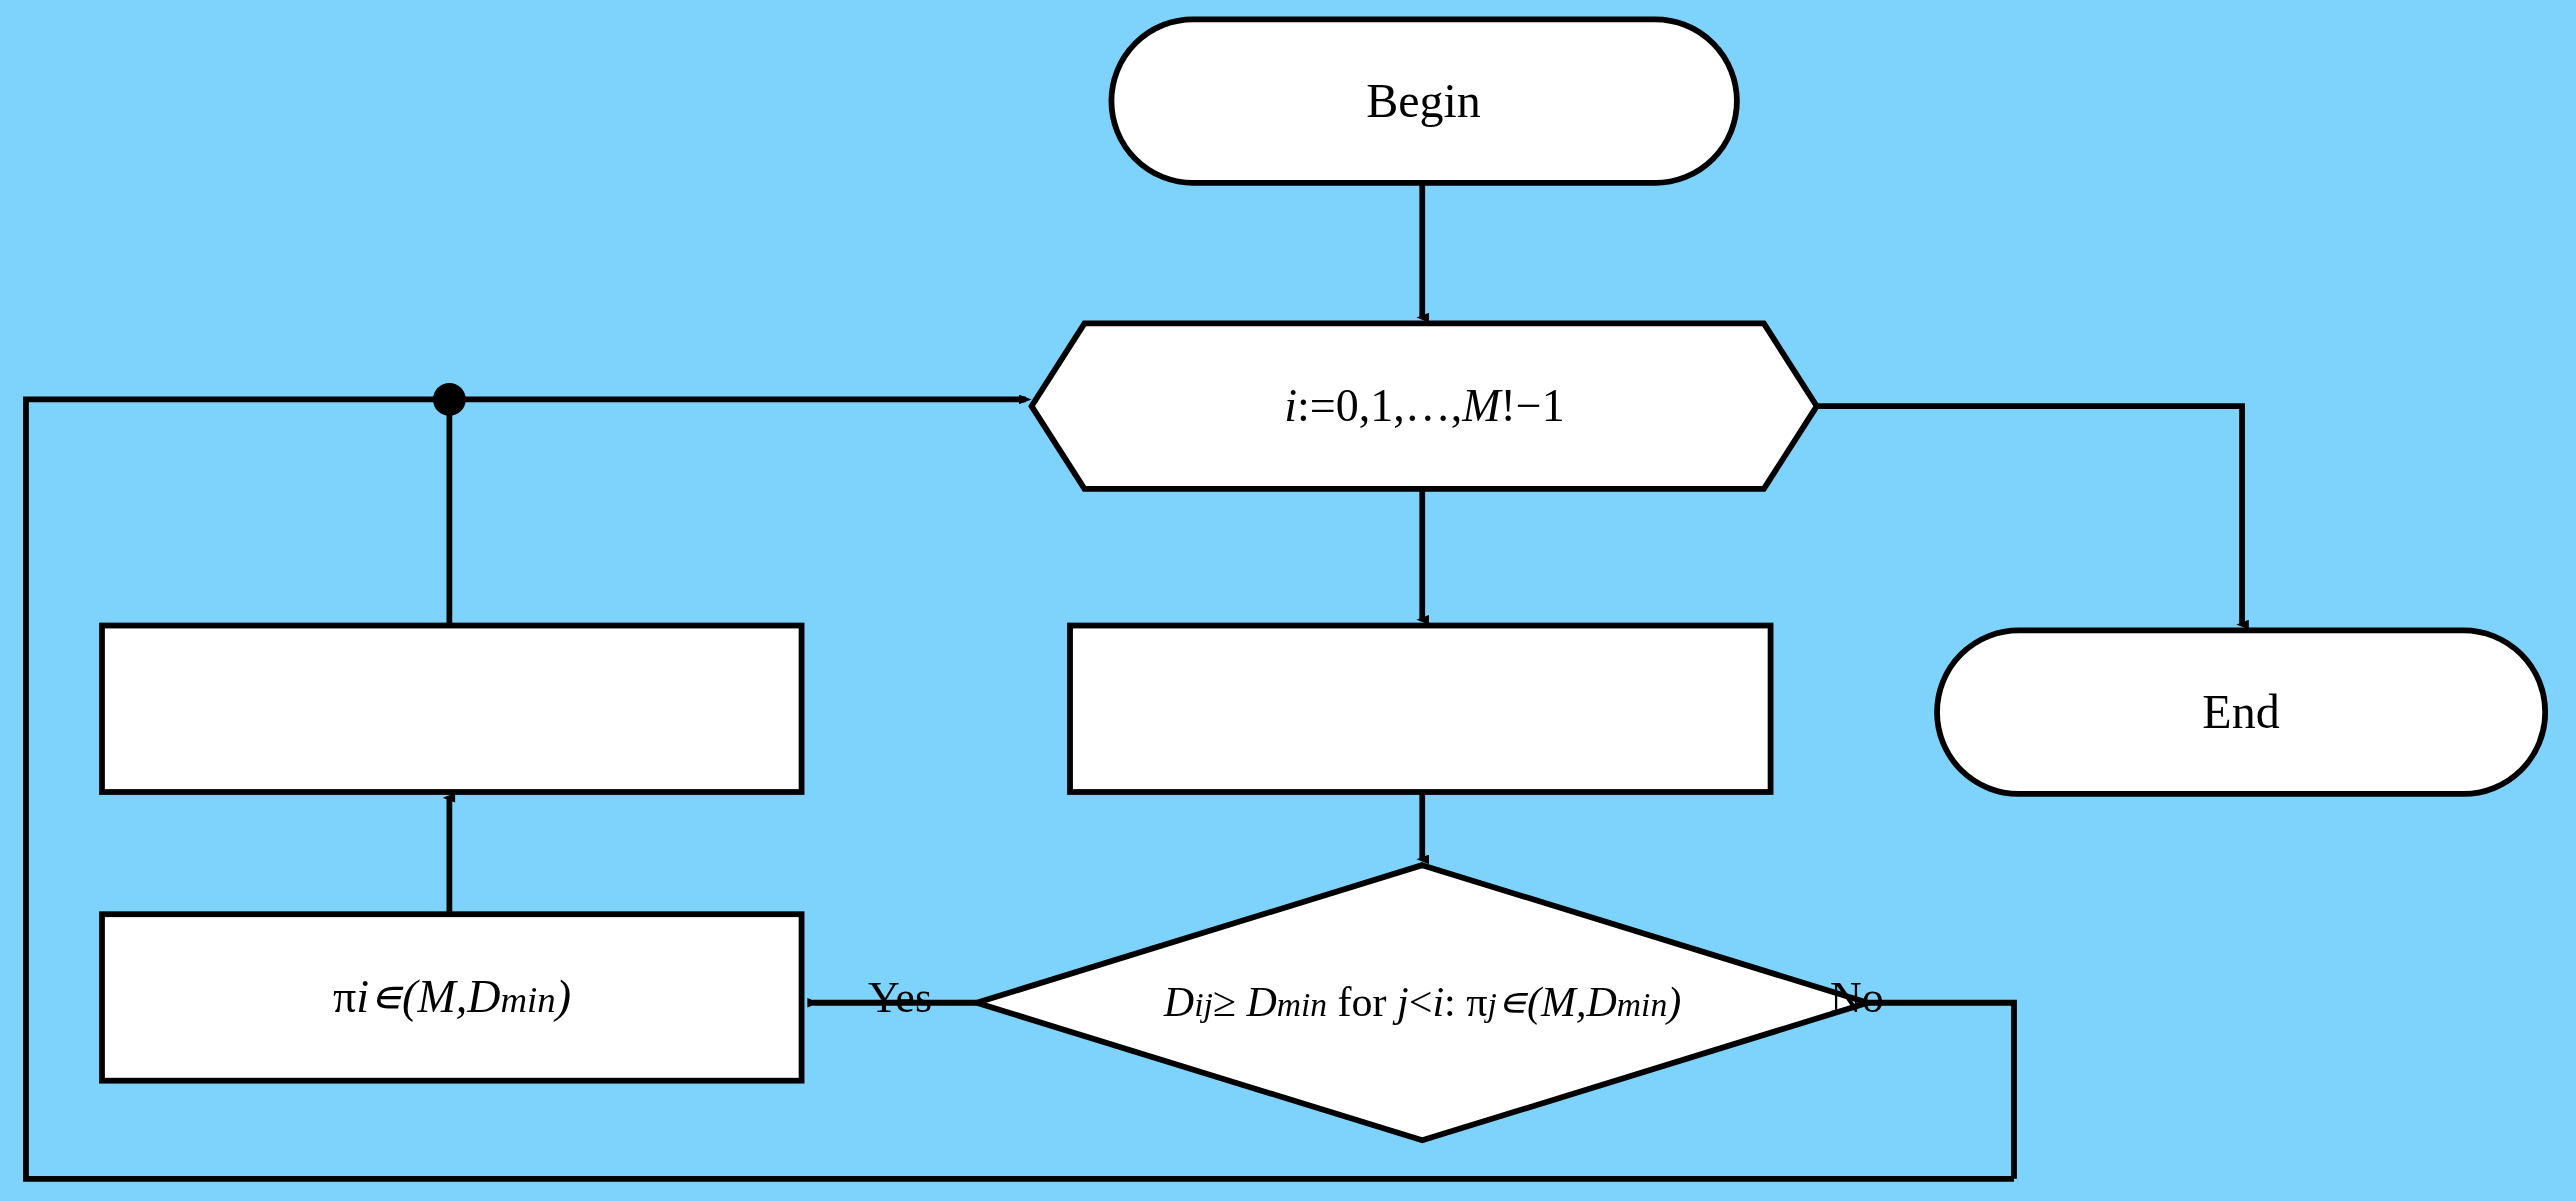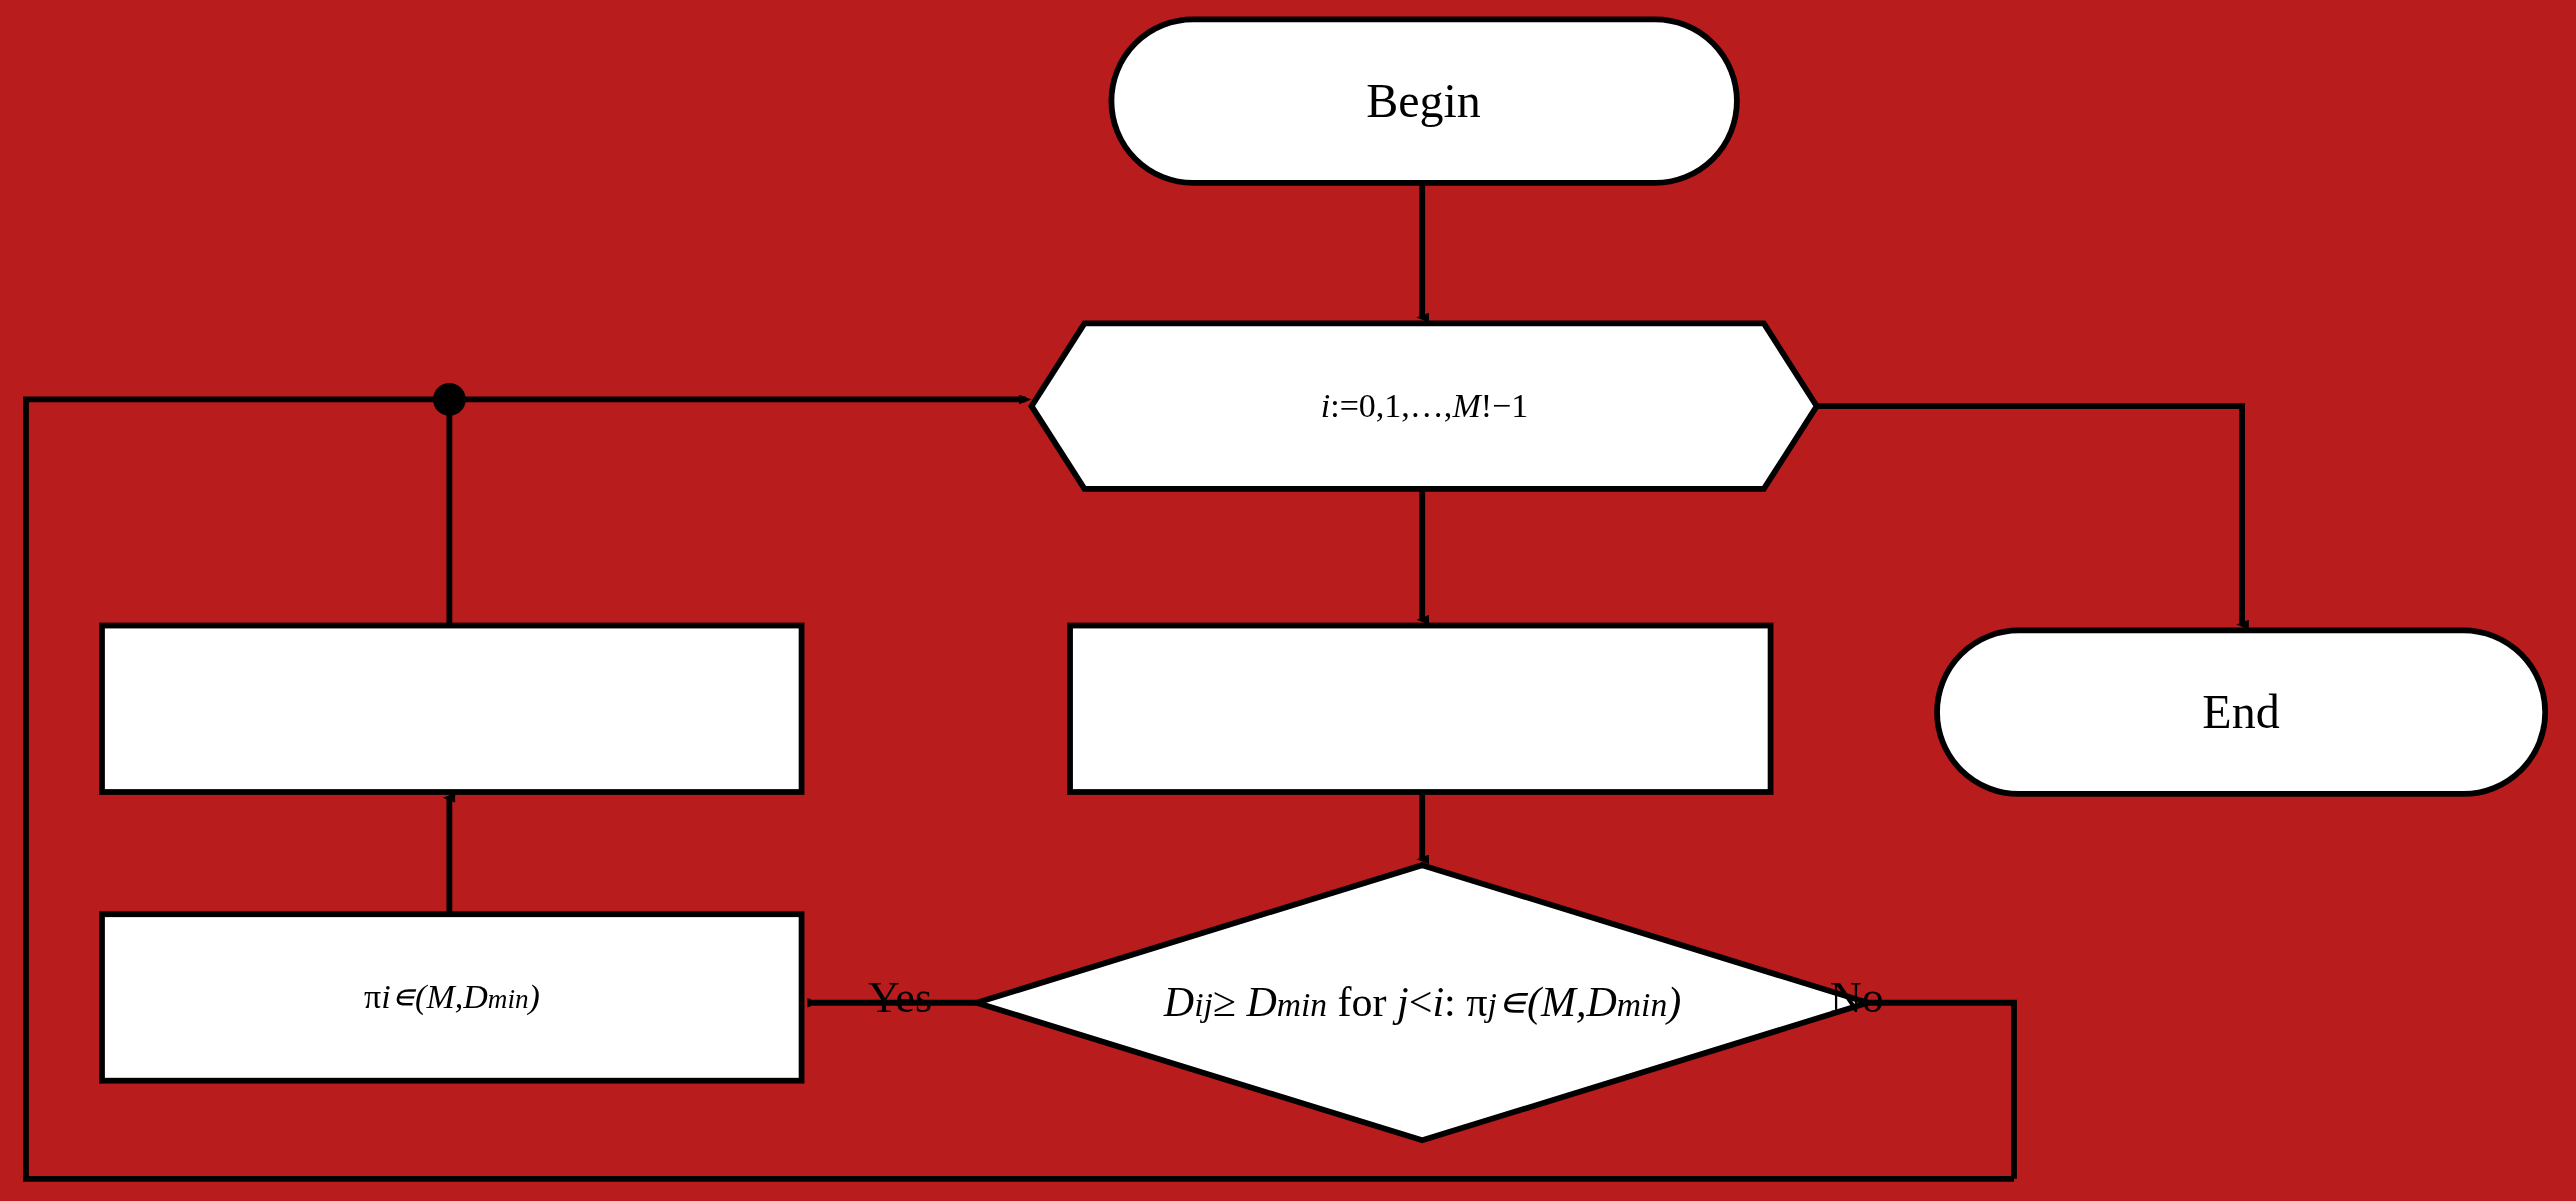--- a/index.html
+++ b/index.html
@@ -8,21 +8,21 @@
     padding: 0;
     background: #ffffff;
   }
   body {
     font-family: "Liberation Serif", "DejaVu Serif", serif;
   }
   #canvas {
     position: relative;
     width: 2576px;
     height: 1202px;
-    background: #b91c1c;
+    background: #7dd3fc;
     overflow: hidden;
   }
   #flow-svg {
     position: absolute;
     left: 0;
     top: 0;
     width: 2576px;
     height: 1202px;
   }
   .node-label {
@@ -34,21 +34,21 @@
     color: #000000;
     line-height: 1.22;
     white-space: nowrap;
     pointer-events: none;
   }
   .lbl-terminal {
     font-size: 48px;
     font-style: normal;
   }
   .lbl-process {
-    font-size: 34px;
+    font-size: 46px;
   }
   .lbl-decision {
     font-size: 42px;
     line-height: 1.30;
   }
   .edge-label {
     position: absolute;
     font-size: 44px;
     color: #000000;
     white-space: nowrap;

